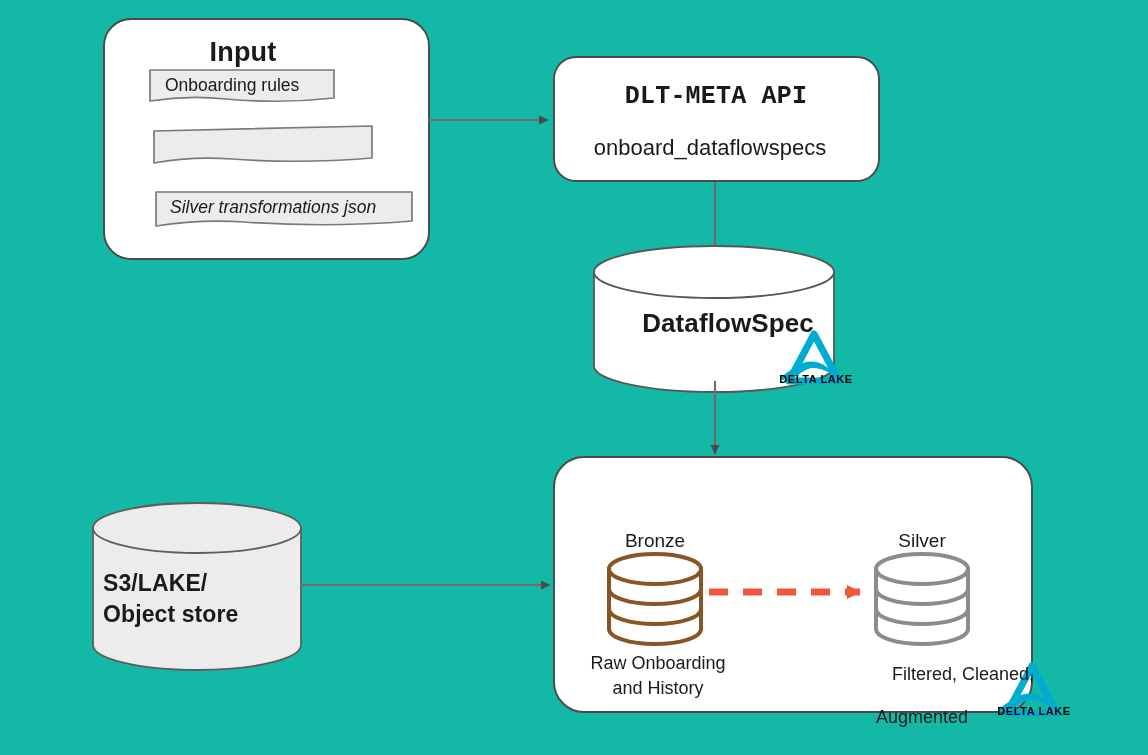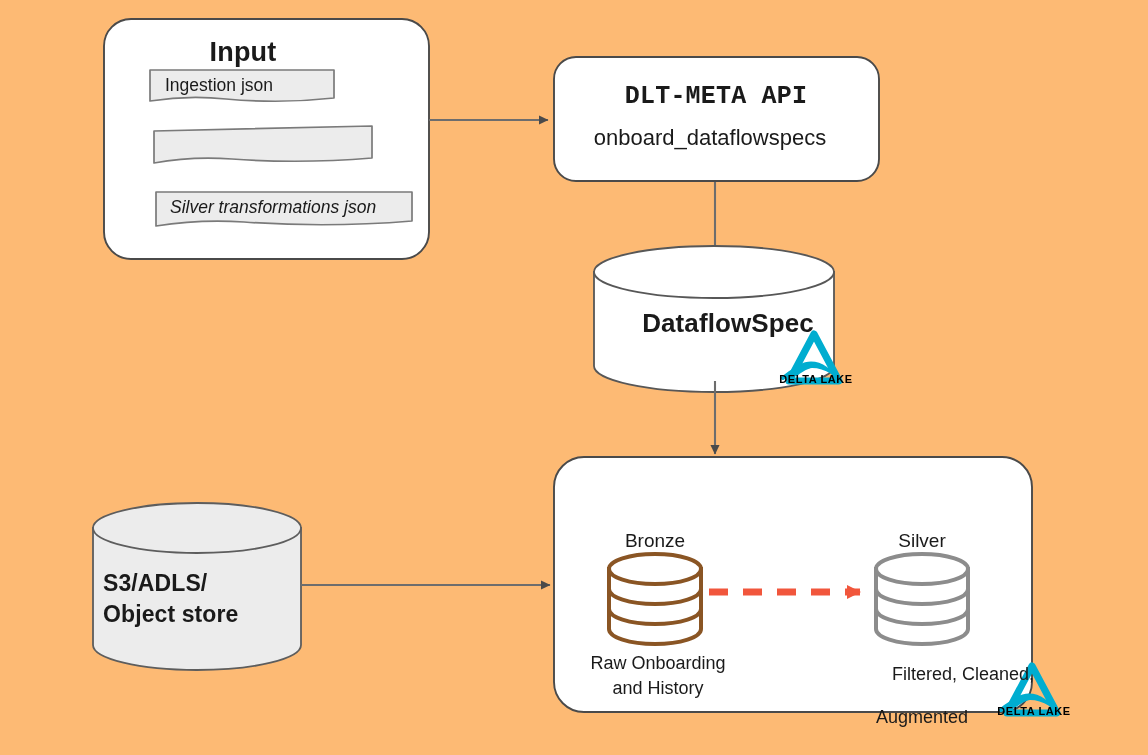--- a/index.html
+++ b/index.html
@@ -8,21 +8,21 @@
     background: #ffffff;
   }
   body {
     font-family: "Liberation Sans", sans-serif;
     -webkit-font-smoothing: antialiased;
   }
   #canvas {
     position: relative;
     width: 1148px;
     height: 755px;
-    background: #fdba74;
+    background: #14b8a6;
     overflow: hidden;
   }
   .svg-layer {
     position: absolute;
     left: 0;
     top: 0;
     width: 1148px;
     height: 755px;
   }
   .lbl {
@@ -177,30 +177,30 @@
 
     <g transform="translate(1006,666)">
       <path d="M26,0 L51,47 L1,47 Z" fill="none" stroke="#00add0" stroke-width="7" stroke-linejoin="round"></path>
       <path d="M0,40 C12,26 26,24 39,33 C28,31 18,34 9,42 Z" fill="#00add0"></path>
       <path d="M-5,44 C12,30 28,28 44,38" fill="none" stroke="#00add0" stroke-width="4" stroke-linecap="round"></path>
     </g>
   </svg>
 
   <div class="lbl center t-input-title" style="left:243px; top:36px;">Input</div>
 
-  <div class="lbl t-doc" style="left:165px; top:75px;">Ingestion json</div>
+  <div class="lbl t-doc" style="left:165px; top:75px;">Onboarding rules</div>
   <div class="lbl t-doc" style="left:170px; top:197px;font-style:italic;">Silver transformations json</div>
 
   <div class="lbl center t-api-title" style="left:716px; top:81px;">DLT-META API</div>
-  <div class="lbl center t-api-sub" style="left:710px; top:124px;">onboard_dataflowspecs</div>
+  <div class="lbl center t-api-sub" style="left:710px; top:134px;">onboard_dataflowspecs</div>
 
   <div class="lbl center t-spec" style="left:698px; top:307px;">DataflowSpec</div>
   <div class="lbl center t-delta" style="left:816px; top:373px;">DELTA LAKE</div>
 
-  <div class="lbl t-store" style="left:103px; top:569px;">S3/ADLS/</div>
+  <div class="lbl t-store" style="left:103px; top:569px;">S3/LAKE/</div>
   <div class="lbl t-store" style="left:103px; top:600px;">Object store</div>
 
 
   <div class="lbl center t-layer" style="left:655px; top:529px;">Bronze</div>
   <div class="lbl center t-layer" style="left:922px; top:529px;">Silver</div>
 
   <div class="lbl center t-caption" style="left:658px; top:651px;">Raw Onboarding</div>
   <div class="lbl center t-caption" style="left:658px; top:676px;">and History</div>
 
   <div class="lbl center t-caption" style="left:922px; top:662px;margin-left:41px;">Filtered, Cleaned,</div>

